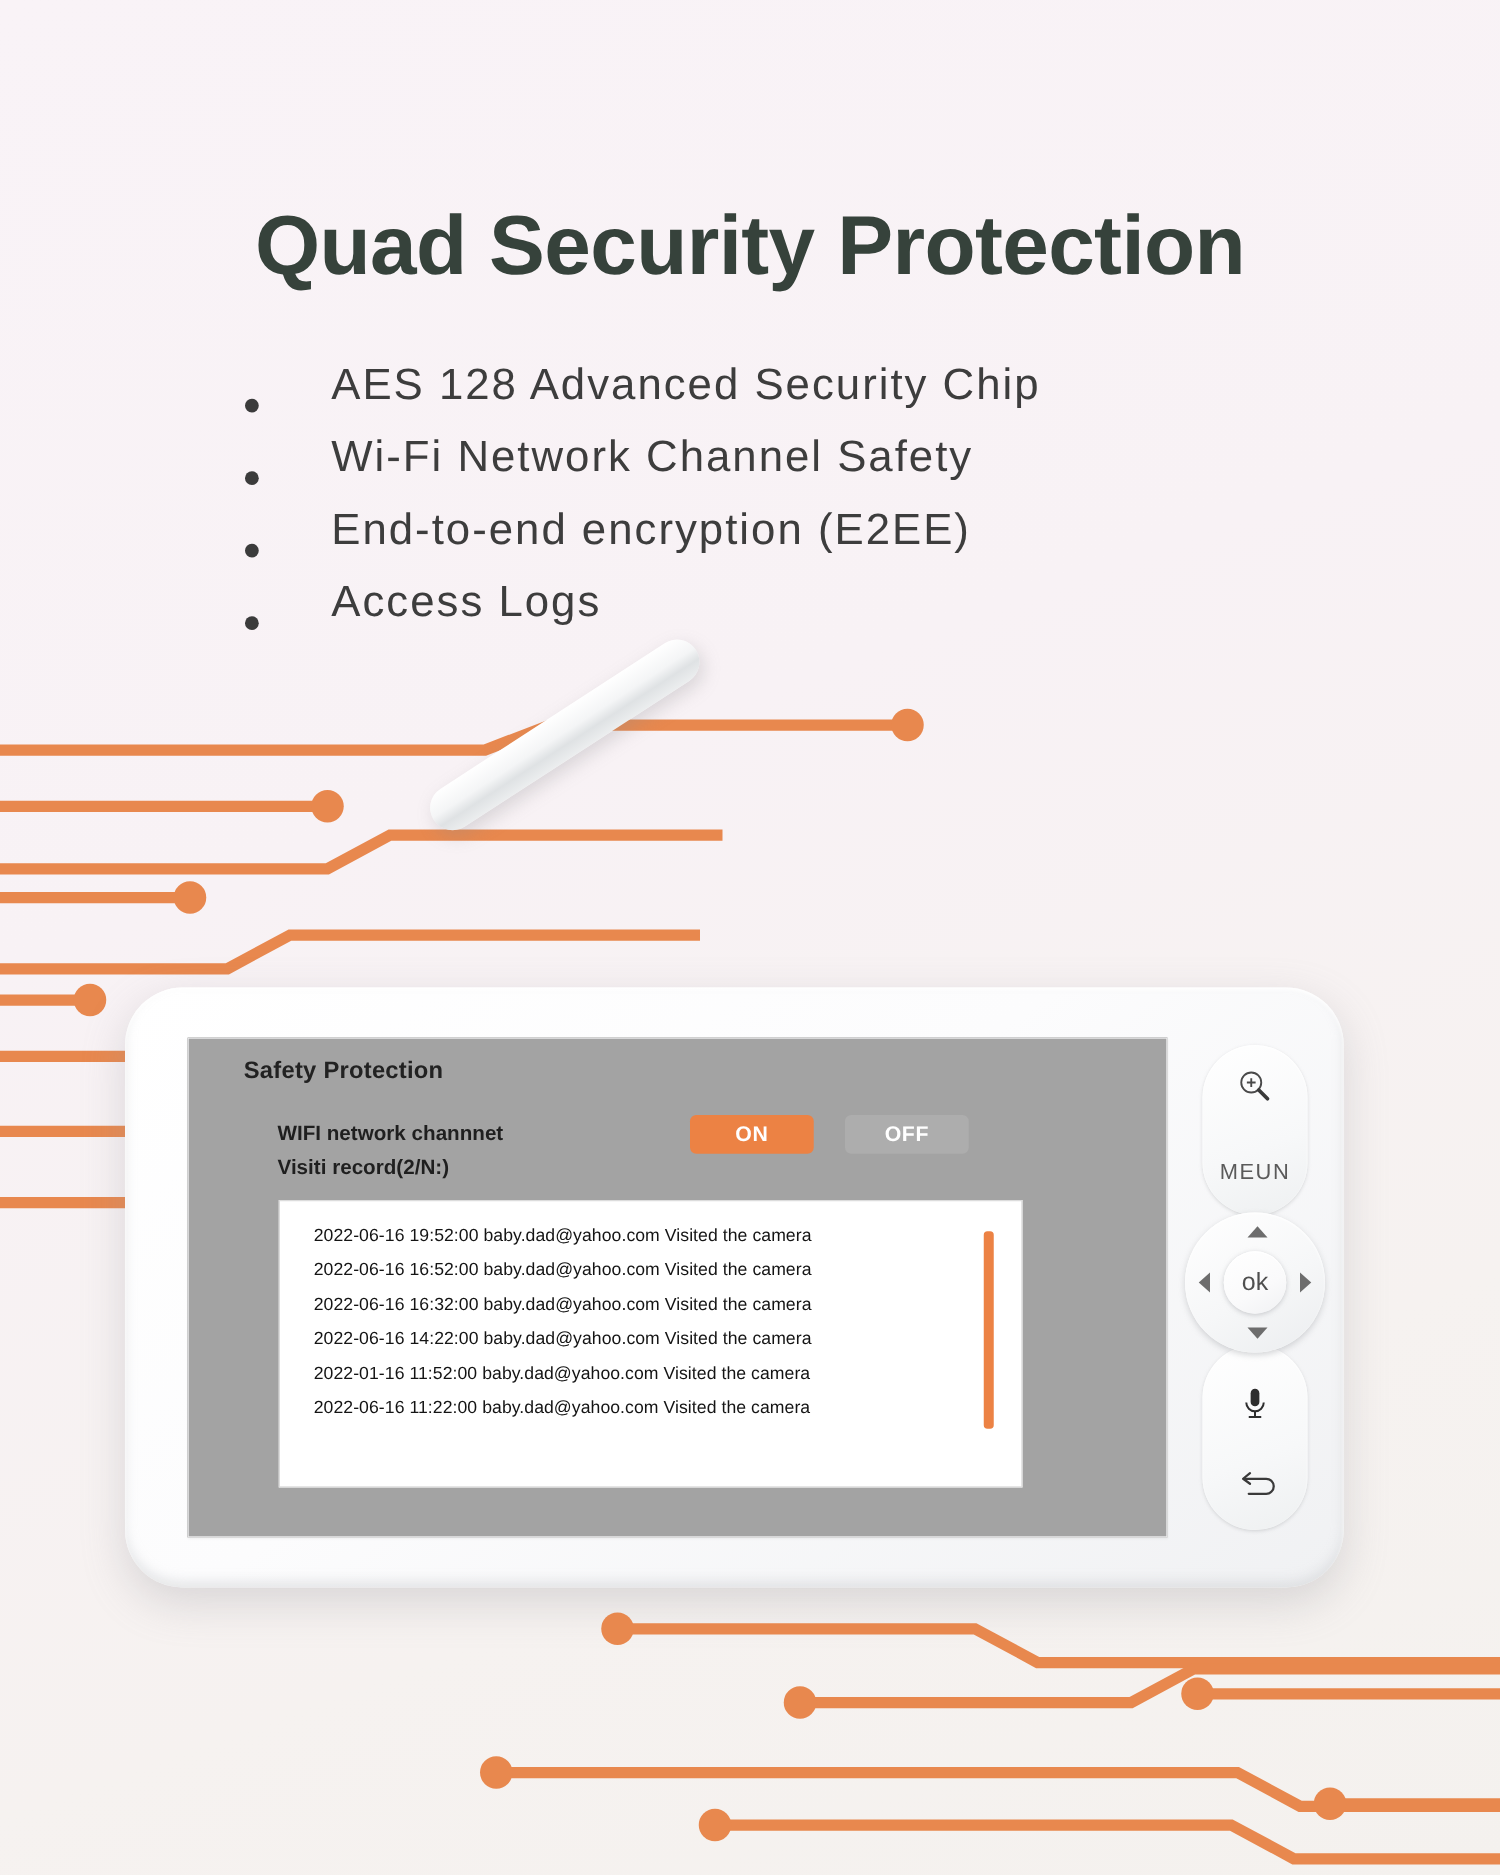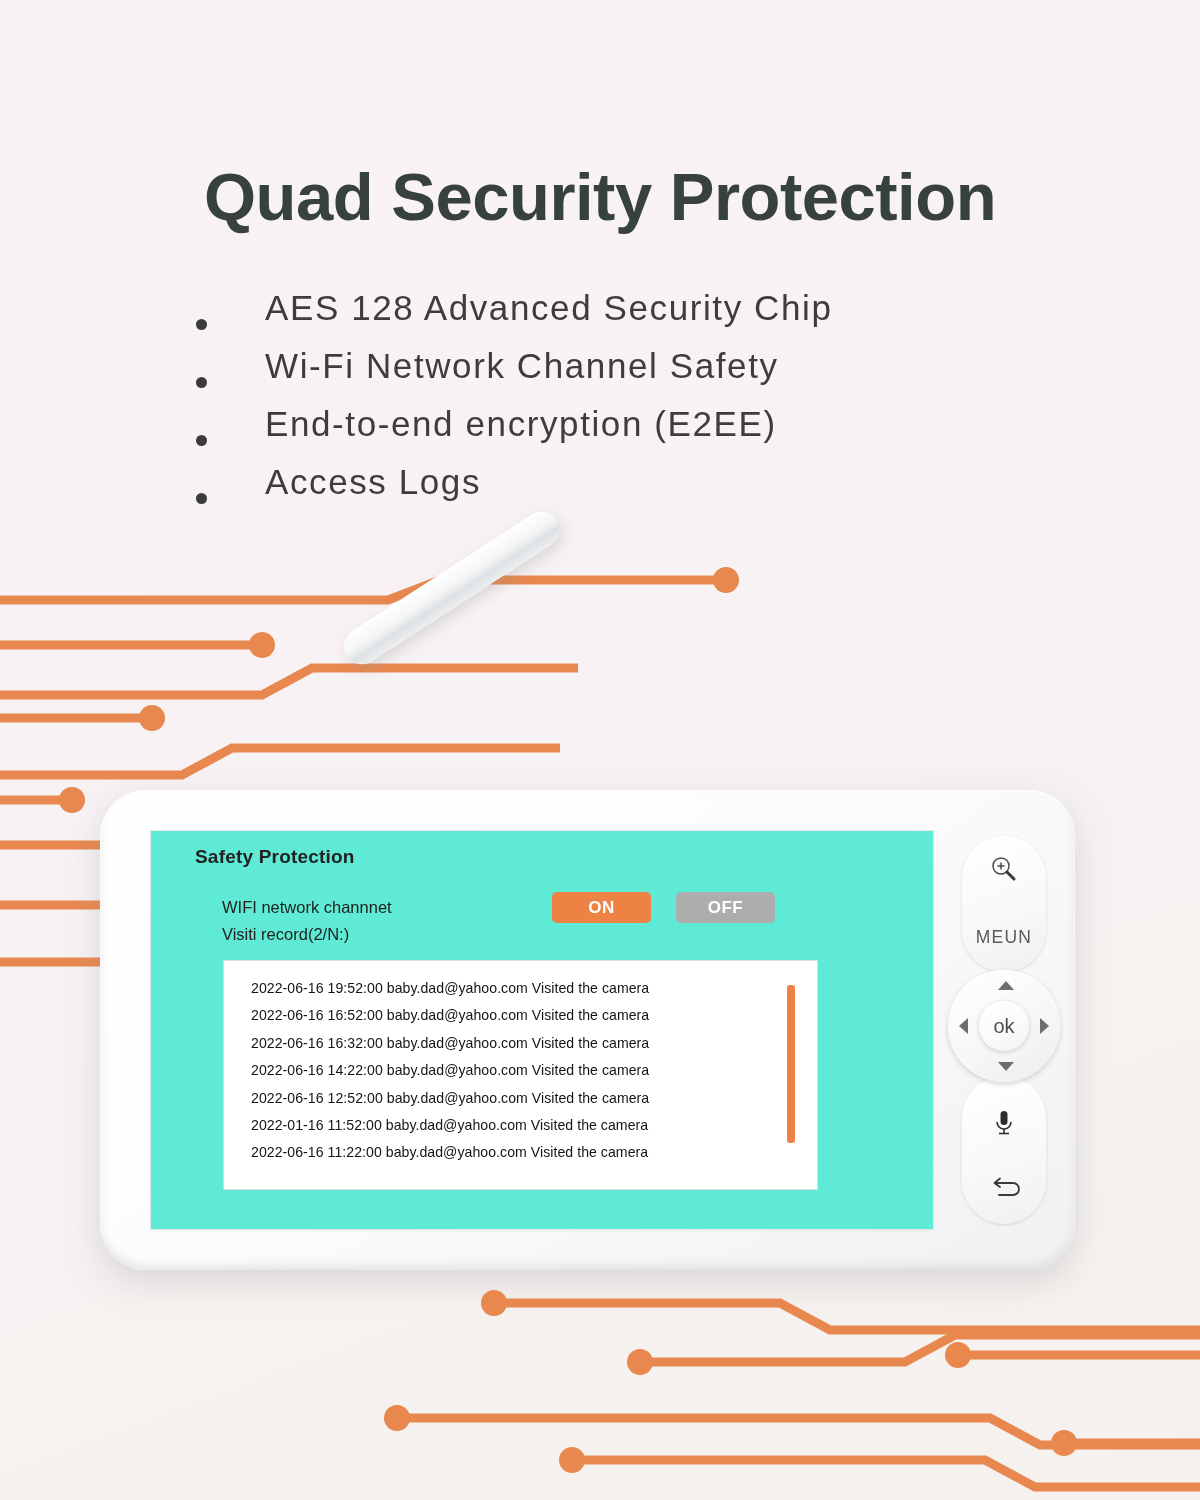--- a/index.html
+++ b/index.html
@@ -83,36 +83,37 @@
     border-radius: 46px;
     box-shadow: 0 12px 34px rgba(150,150,155,0.30),
                 inset 0 2px 3px rgba(255,255,255,0.95),
                 inset 0 -5px 9px rgba(195,197,200,0.38);
     z-index: 1;
   }
   .device-screen {
     position: absolute;
     left: 50px; top: 40px;
     width: 784px; height: 400px;
-    background: #5eead4;
+    background: #a3a3a3;
     box-shadow: inset 0 0 0 1px #e9e9ea, 0 1px 2px rgba(0,0,0,0.05);
     z-index: 2;
     overflow: hidden;
   }
 
   
   .screen-title {
     position: absolute; left: 45px; top: 16px;
     font-size: 19px; font-weight: 700; color: #222;
     letter-spacing: 0.2px;
   }
   .wifi-row, .visit-row {
     position: absolute; left: 72px;
     font-size: 16.5px; color: #1f1f1f;
     white-space: nowrap;
+    font-weight: bold;
   }
   .wifi-row  { top: 68px; }
   .visit-row { top: 95px; }
   .toggle-btn {
     position: absolute; top: 62px;
     width: 99px; height: 31px;
     border: none; border-radius: 5px;
     font-family: "Liberation Sans", sans-serif;
     font-size: 17px; font-weight: 700; color: #ffffff;
     letter-spacing: 0.5px;
@@ -293,21 +294,20 @@
 
     <button class="toggle-btn toggle-on">ON</button>
     <button class="toggle-btn toggle-off">OFF</button>
 
     <div class="log-panel">
       <ul class="log-list">
         <li class="log-line">2022-06-16 19:52:00 baby.dad@yahoo.com Visited the camera</li>
         <li class="log-line">2022-06-16 16:52:00 baby.dad@yahoo.com Visited the camera</li>
         <li class="log-line">2022-06-16 16:32:00 baby.dad@yahoo.com Visited the camera</li>
         <li class="log-line">2022-06-16 14:22:00 baby.dad@yahoo.com Visited the camera</li>
-        <li class="log-line">2022-06-16 12:52:00 baby.dad@yahoo.com Visited the camera</li>
         <li class="log-line">2022-01-16 11:52:00 baby.dad@yahoo.com Visited the camera</li>
         <li class="log-line">2022-06-16 11:22:00 baby.dad@yahoo.com Visited the camera</li>
       </ul>
       <div class="log-scrollbar"></div>
     </div>
   </div>
 
   <div class="ctrl-cluster">
     <div class="ctrl-pill"></div>
     <div class="ctrl-pill lower"></div>

